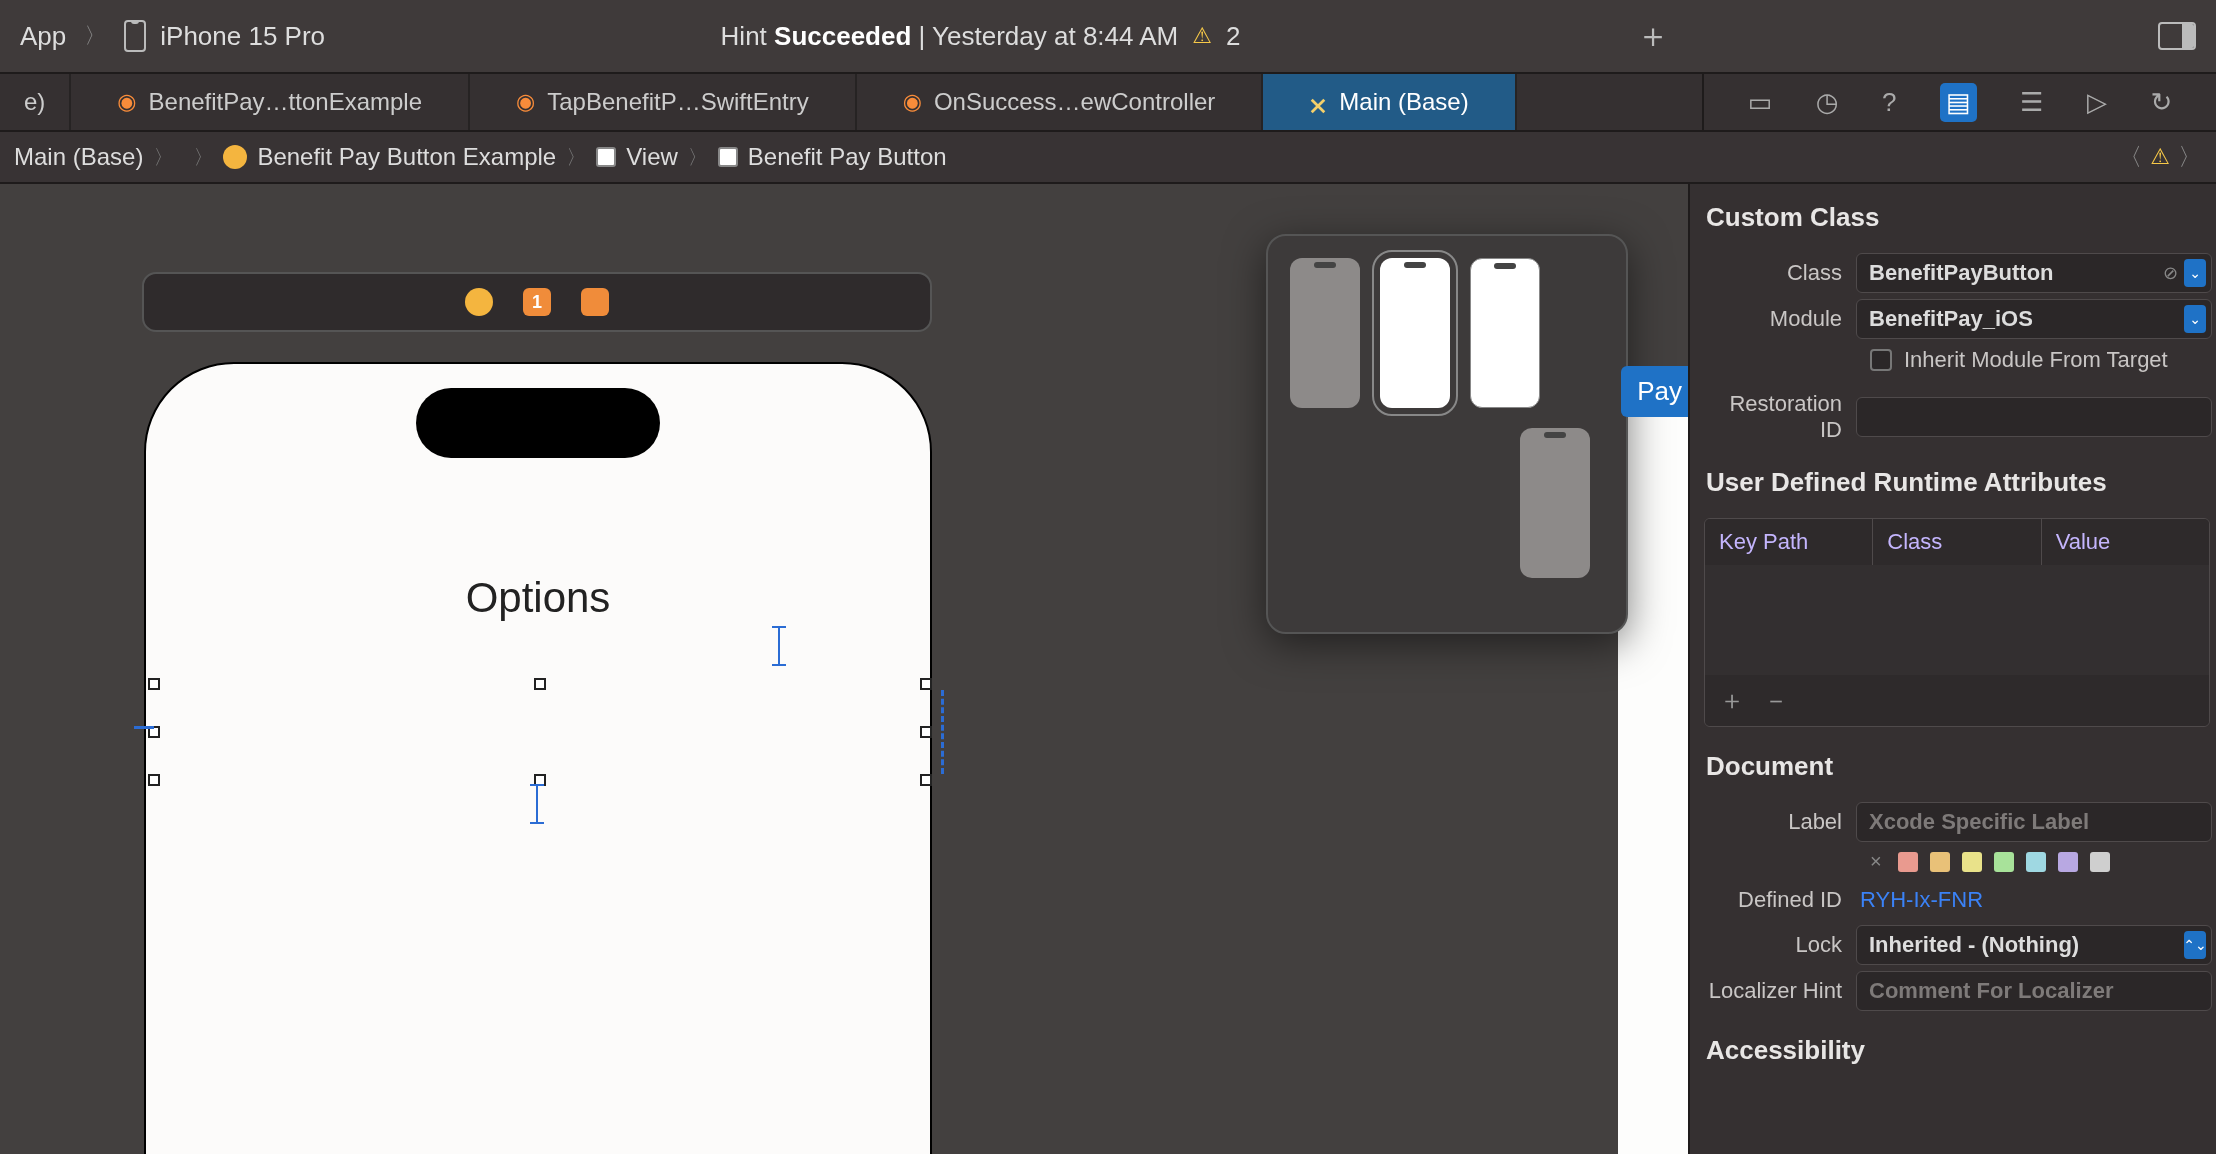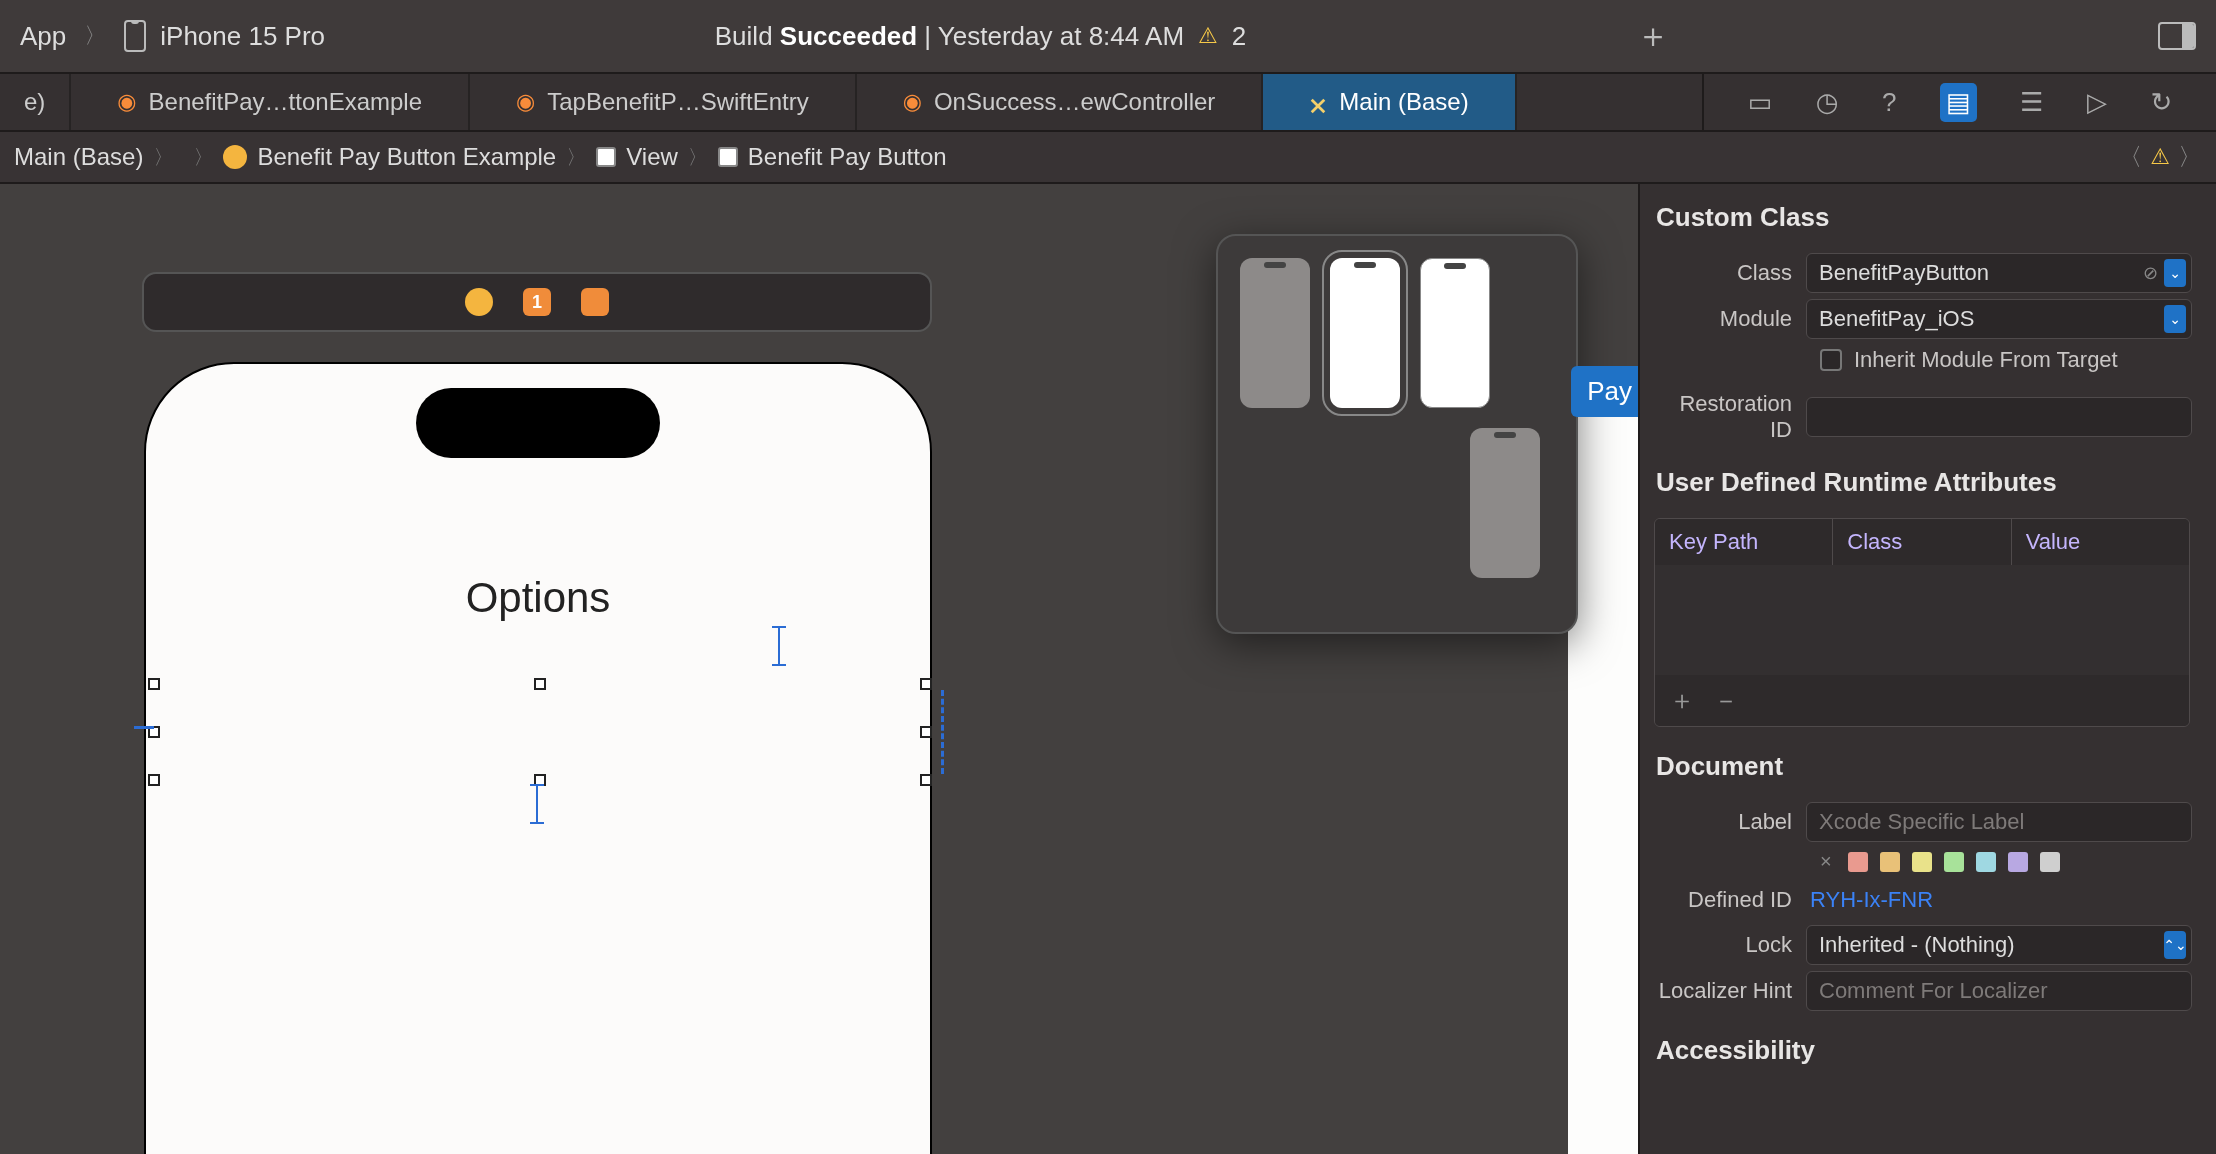--- a/index.html
+++ b/index.html
@@ -44,21 +44,21 @@
 .crumbbar .sep { color: #777; padding: 0 10px; font-size: 20px; }
 .crumbbar .sb-icon { width: 24px; height: 24px; background: #f4b53f; border-radius: 4px; display: inline-block; }
 .crumbbar .vc-icon { width: 24px; height: 24px; background: #f4b53f; border-radius: 12px; display: inline-block; }
 .crumbbar .view-icon { width: 20px; height: 20px; background: #fff; border: 2px solid #888; border-radius: 3px; display: inline-block; }
 .crumbbar .navarrows { margin-left: auto; display: flex; align-items: center; gap: 8px; color: #888; font-size: 24px; }
 .crumbbar .navarrows .warn-icon { color: #f7c948; }
 
 
 .mainrow { position: absolute; top: 184px; left: 0; right: 0; bottom: 0; display: flex; }
 .canvas-area { flex: 1; background: #43403f; position: relative; overflow: hidden; }
-.inspector { width: 578px; background: #353031; border-left: 2px solid #1e1b1b; overflow-y: auto; padding: 0 24px 40px 12px; }
+.inspector { width: 528px; background: #353031; border-left: 2px solid #1e1b1b; overflow-y: auto; padding: 0 4px 40px 12px; }
 
 
 .scene-header {
   position: absolute; left: 142px; top: 88px; width: 790px; height: 60px;
   background: #2f2b2c; border: 2px solid #555; border-radius: 14px;
   display: flex; align-items: center; justify-content: center; gap: 30px;
 }
 .scene-header .dot { width: 28px; height: 28px; border-radius: 6px; }
 .scene-header .d1 { background: #f4b53f; border-radius: 14px; }
 .scene-header .d2 { background: #f08c3a; color:#fff; font-size:18px; display:flex; align-items:center; justify-content:center; font-weight:600; }
@@ -88,21 +88,21 @@
 .mm-phone.below { margin-left: 230px; }
 
 .pay-chip { position: absolute; right: -10px; top: 182px; background: #1f72c6; color: #fff; font-size: 26px; padding: 10px 16px; border-radius: 6px 0 0 6px; } 
 .side-white { position:absolute; top:230px; right:0; width:70px; bottom:0; background:#fdfdfc; }
 
 
 .insp-section-title { font-size: 26px; font-weight: 700; color: #e8e6e5; padding: 18px 4px 14px 4px; }
 .frow { display: flex; align-items: center; margin: 6px 0; }
 .frow .flabel { width: 154px; text-align: right; padding-right: 14px; font-size: 22px; color: #c9c6c5; }
 .frow .fval { flex: 1; }
-.txtfield { width: 100%; height: 40px; background: #2b2728; border: 1px solid #4f4a4b; border-radius: 6px; color: #ddd; font-size: 22px; padding: 0 12px; display:flex; align-items:center; }
+.txtfield { width: 100%; height: 40px; background: #2b2728; border: 1px solid #4f4a4b; border-radius: 6px; color: #ddd; font-size: 22px; padding: 0 12px; display:flex; align-items:center;font-weight:bold; }
 .txtfield.placeholder { color: #7e7a79; }
 .combo { position: relative; }
 .combo .arrow { position: absolute; right: 6px; top: 50%; transform: translateY(-50%); width: 22px; height: 28px; background: #1f72c6; border-radius: 4px; display:flex; align-items:center; justify-content:center; color:#fff; font-size:14px; }
 .combo .xarrow { position:absolute; right: 34px; top:50%; transform:translateY(-50%); color:#888; font-size:18px; }
 .checkbox-row { display:flex; align-items:center; gap:12px; padding-left: 168px; margin: 8px 0 18px 0; font-size:22px; color:#c9c6c5;}
 .checkbox { width: 22px; height: 22px; border: 2px solid #777; border-radius: 4px; background:#2b2728; }
 
 .attrs-table { border:1px solid #4f4a4b; border-radius:6px; margin: 6px 2px; overflow:hidden;}
 .attrs-head { display:flex; background:#2e2a2b; }
 .attrs-head div { flex:1; padding:10px 14px; font-size:22px; color:#c4b5fd; border-right:1px solid #4f4a4b;}
@@ -120,21 +120,21 @@
 
 <div class="toolbar">
   <div class="left">
     <span>App</span>
     <span class="chevr">〉</span>
     <span class="device-icon"></span>
     <span>iPhone 15 Pro</span>
   </div>
   <div class="center">
     <span class="status-text">
-      <span>Build </span><b>Succeeded</b><span> | Yesterday at 8:44 AM</span>
+      <span>Hint </span><b>Succeeded</b><span> | Yesterday at 8:44 AM</span>
     </span>
     <span class="warn-icon">⚠︎</span>
     <span>2</span>
   </div>
   <div class="right">
     <span class="plus-big">＋</span>
     <span style="width:440px"></span>
     <span class="panel-toggle"></span>
   </div>
 </div>

